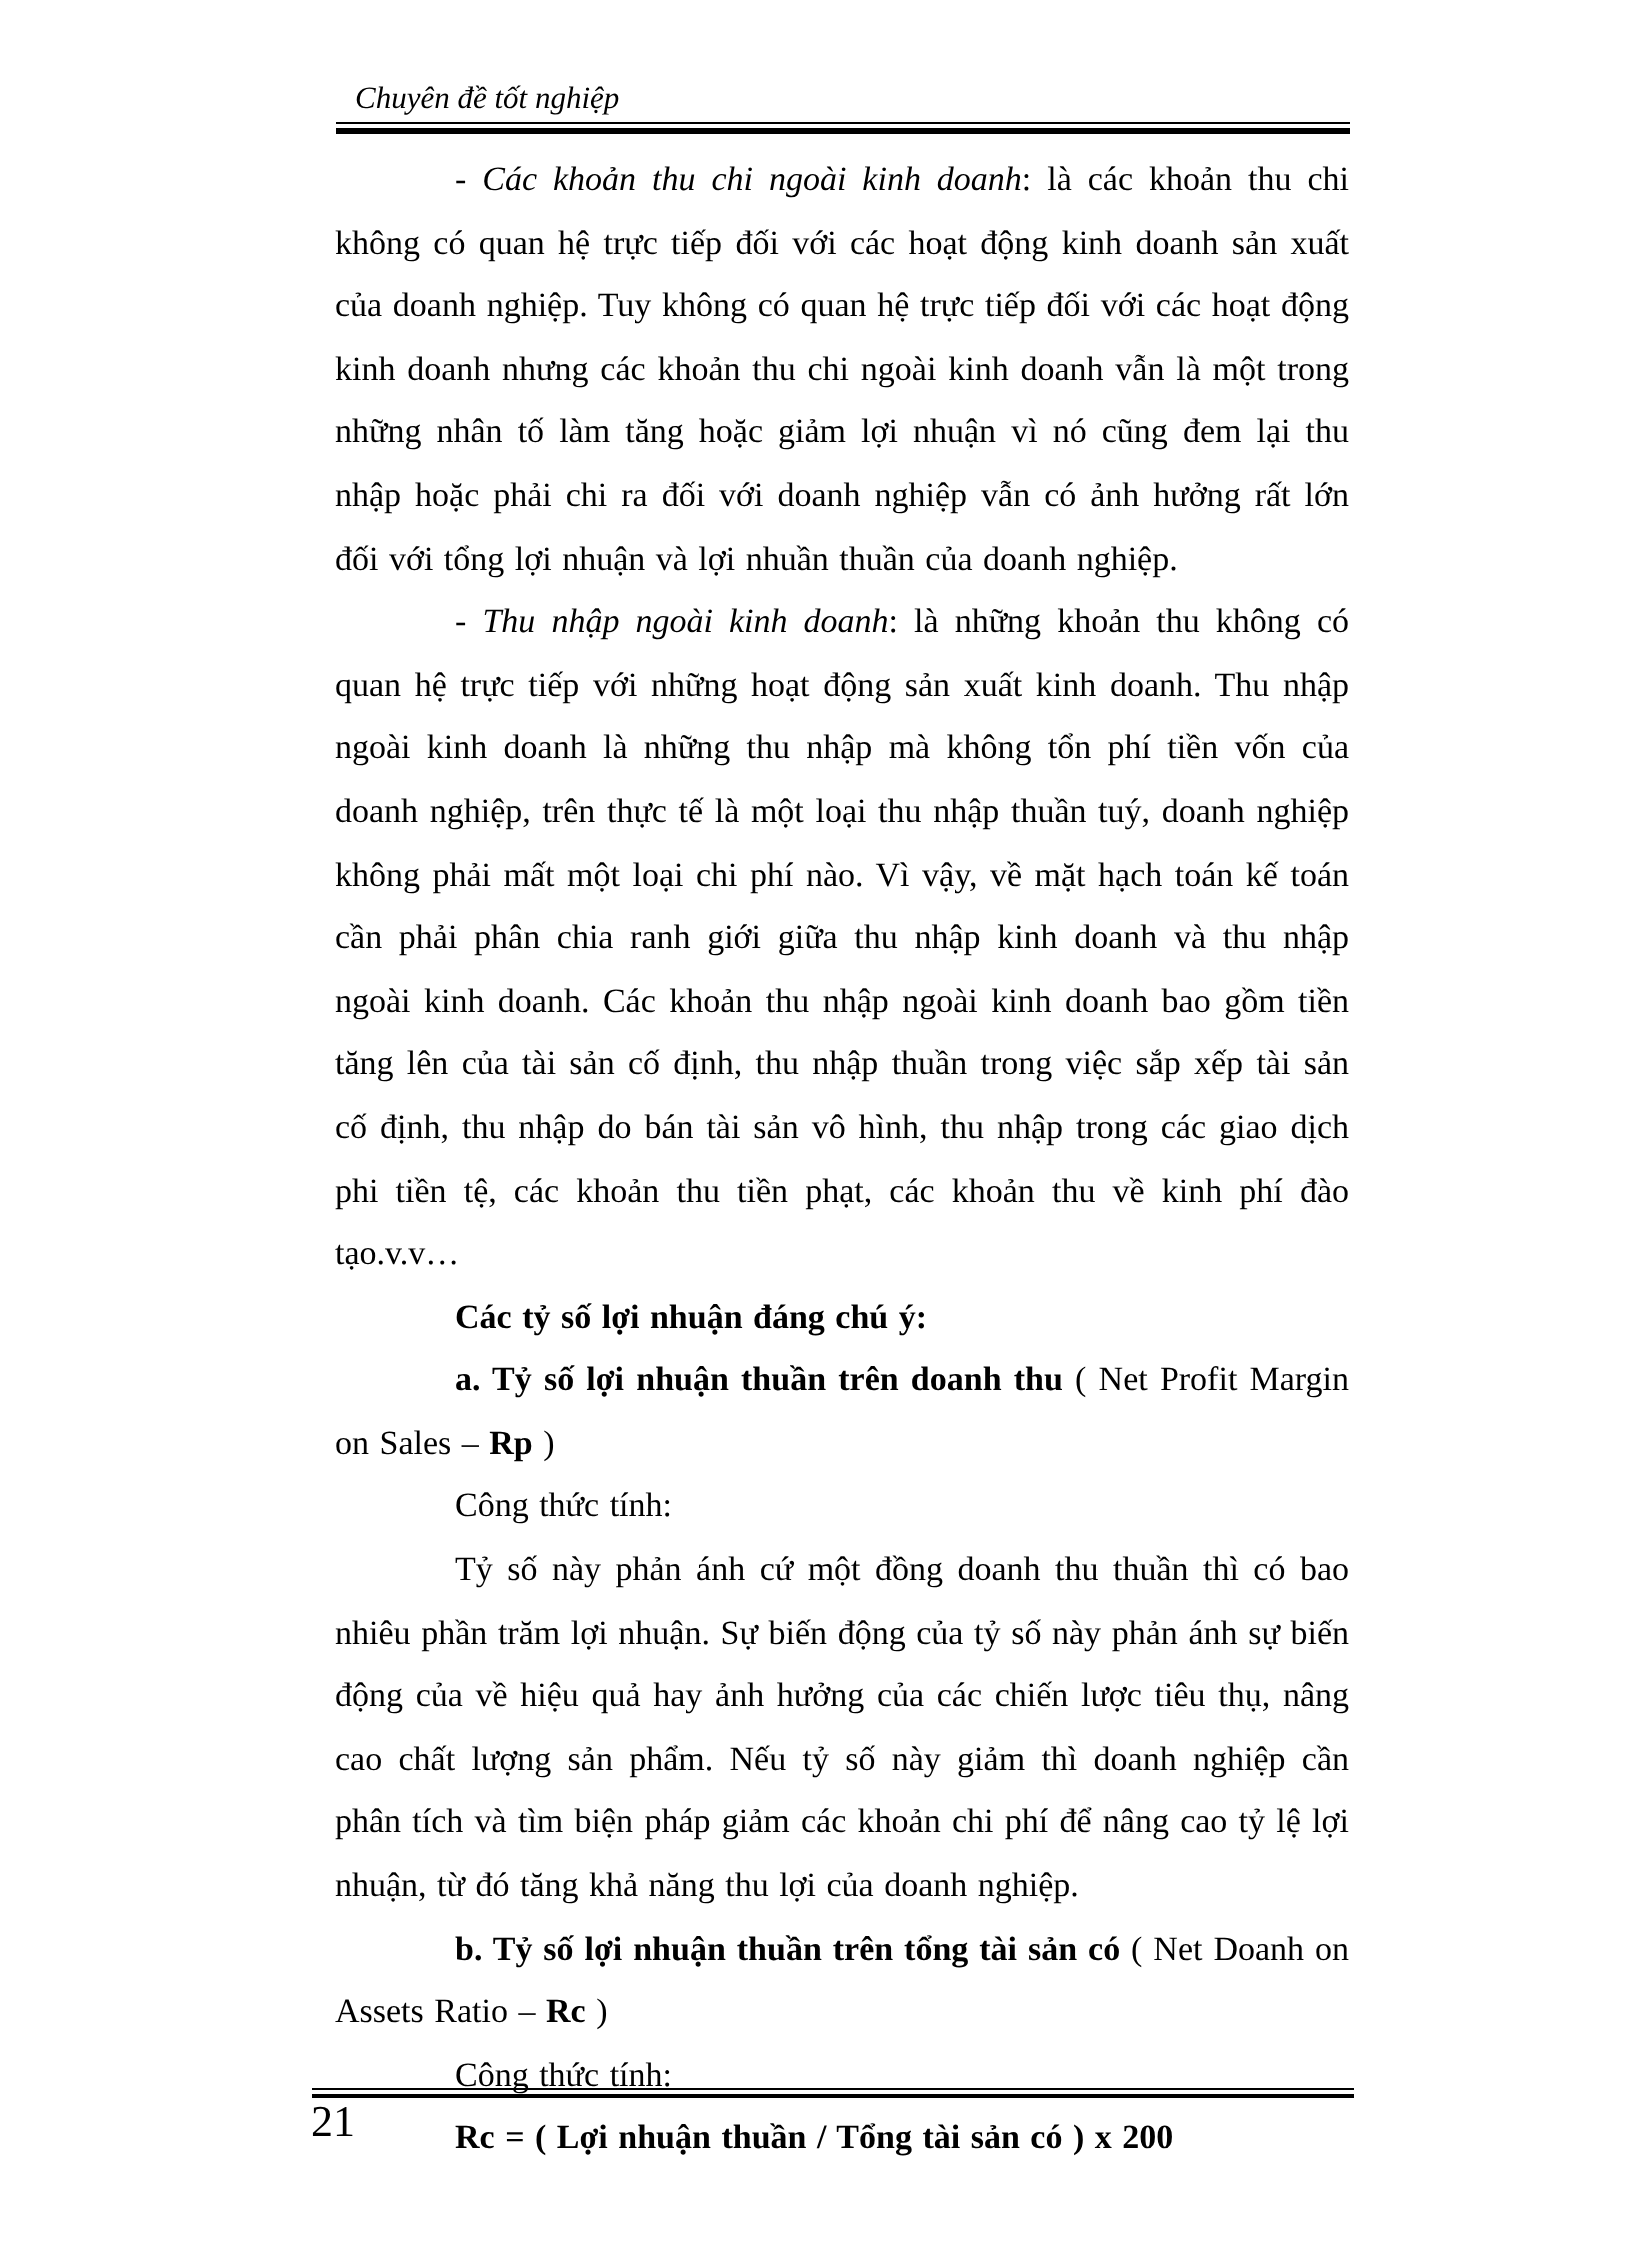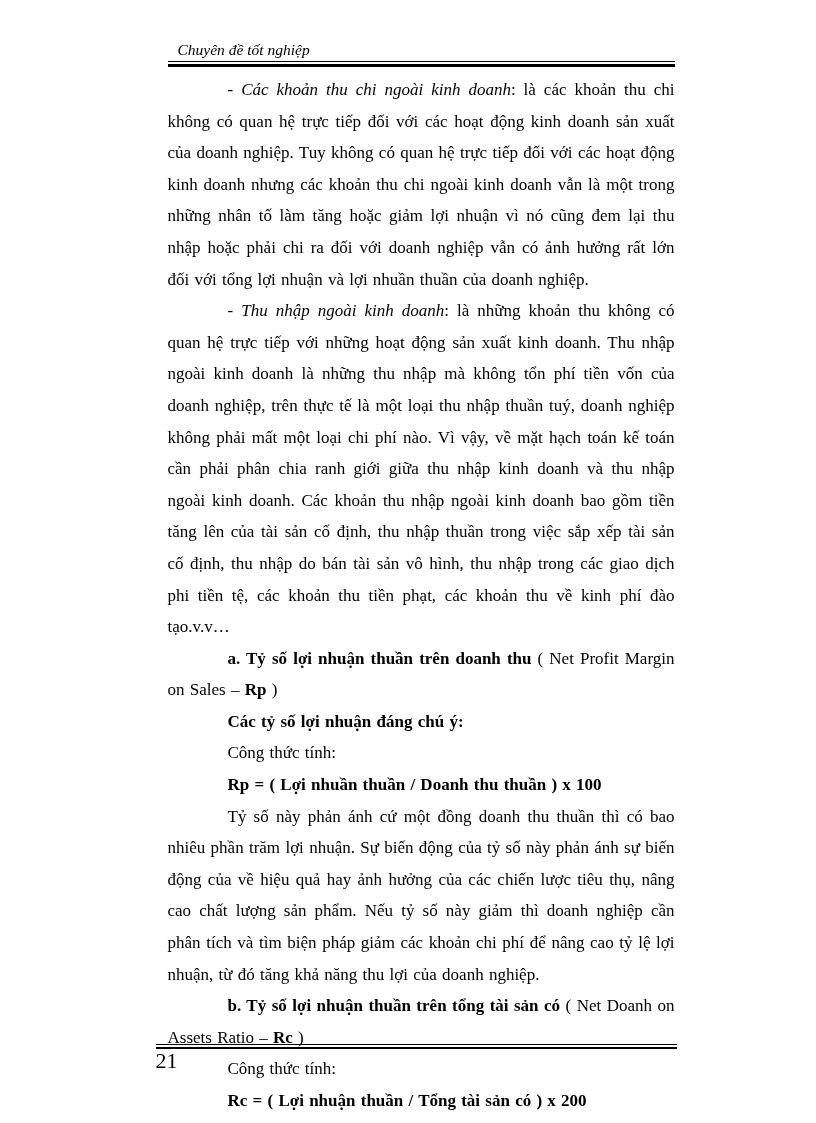--- a/index.html
+++ b/index.html
@@ -79,24 +79,23 @@
 <div class="page">
 
   <div class="header">
     <div class="header-title">Chuyên đề tốt nghiệp</div>
     <div class="header-rule"></div>
   </div>
 
   <div class="doc-body">
       <p class="para indent"><span class="run-n">- </span><span class="run-i">Các khoản thu chi ngoài kinh doanh</span><span class="run-n">: là các khoản thu chi không có quan hệ trực tiếp đối với các hoạt động kinh doanh sản xuất của doanh nghiệp. Tuy không có quan hệ trực tiếp đối với các hoạt động kinh doanh nhưng các khoản thu chi ngoài kinh doanh vẫn là một trong những nhân tố làm tăng hoặc giảm lợi nhuận vì nó cũng đem lại thu nhập hoặc phải chi ra đối với doanh nghiệp vẫn có ảnh hưởng rất lớn đối với tổng lợi nhuận và lợi nhuần thuần của doanh nghiệp.</span></p>
       <p class="para indent"><span class="run-n">- </span><span class="run-i">Thu nhập ngoài kinh doanh</span><span class="run-n">: là những khoản thu không có quan hệ trực tiếp với những hoạt động sản xuất kinh doanh. Thu nhập ngoài kinh doanh là những thu nhập mà không tổn phí tiền vốn của doanh nghiệp, trên thực tế là một loại thu nhập thuần tuý, doanh nghiệp không phải mất một loại chi phí nào. Vì vậy, về mặt hạch toán kế toán cần phải phân chia ranh giới giữa thu nhập kinh doanh và thu nhập ngoài kinh doanh. Các khoản thu nhập ngoài kinh doanh bao gồm tiền tăng lên của tài sản cố định, thu nhập thuần trong việc sắp xếp tài sản cố định, thu nhập do bán tài sản vô hình, thu nhập trong các giao dịch phi tiền tệ, các khoản thu tiền phạt, các khoản thu về kinh phí đào tạo.v.v…</span></p>
+      <p class="para indent"><span class="run-b">Các tỷ số lợi nhuận đáng chú ý:</span></p>
       <p class="para indent"><span class="run-b">a. Tỷ số lợi nhuận thuần trên doanh thu</span><span class="run-n"> ( Net Profit Margin  on Sales – </span><span class="run-b">Rp</span><span class="run-n"> )</span></p>
-      <p class="para indent"><span class="run-b">Các tỷ số lợi nhuận đáng chú ý:</span></p>
       <p class="para indent"><span class="run-n">Công thức tính:</span></p>
-      <p class="para indent"><span class="run-b">Rp = ( Lợi nhuần thuần / Doanh thu thuần ) x 100</span></p>
       <p class="para indent"><span class="run-n">Tỷ số này phản ánh cứ một đồng doanh thu thuần thì có bao nhiêu phần trăm lợi nhuận. Sự biến động của tỷ số này phản ánh sự biến động của về hiệu quả hay ảnh hưởng của các chiến lược tiêu thụ, nâng cao chất lượng sản phẩm. Nếu tỷ số này giảm thì doanh nghiệp cần phân tích và tìm biện pháp giảm các khoản chi phí để nâng cao tỷ lệ lợi nhuận, từ đó tăng khả năng thu lợi của doanh nghiệp.</span></p>
       <p class="para indent"><span class="run-b">b. Tỷ số lợi nhuận thuần trên tổng tài sản có</span><span class="run-n"> ( Net Doanh on Assets Ratio – </span><span class="run-b">Rc</span><span class="run-n"> )</span></p>
       <p class="para indent"><span class="run-n">Công thức tính:</span></p>
       <p class="para indent"><span class="run-b">Rc = ( Lợi nhuận thuần / Tổng tài sản có ) x 200</span></p>
     </div>
 
   <div class="footer">
     <div class="footer-rule"></div>
     <div class="page-number">21</div>
   </div>

